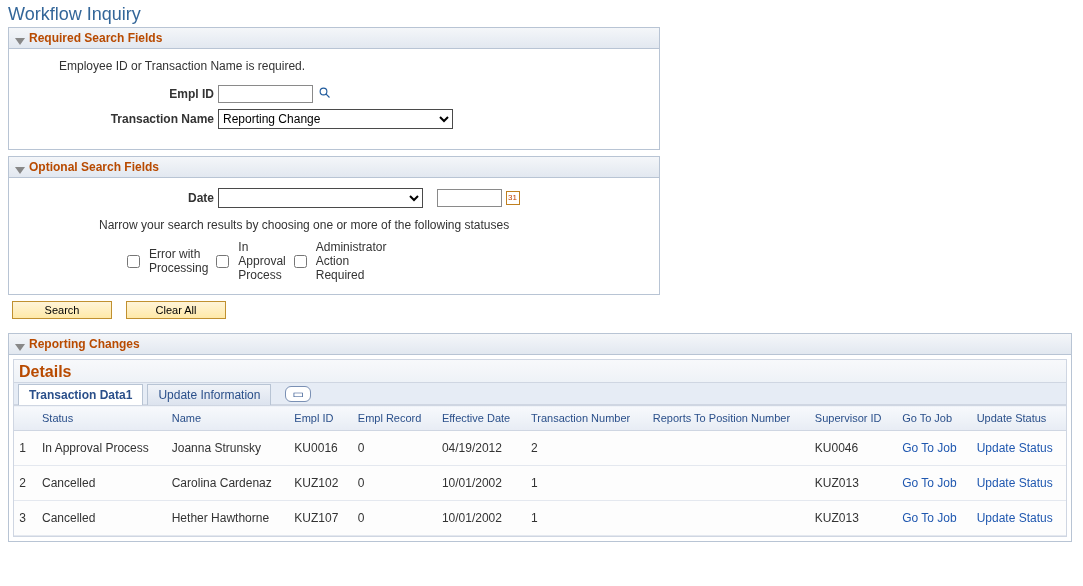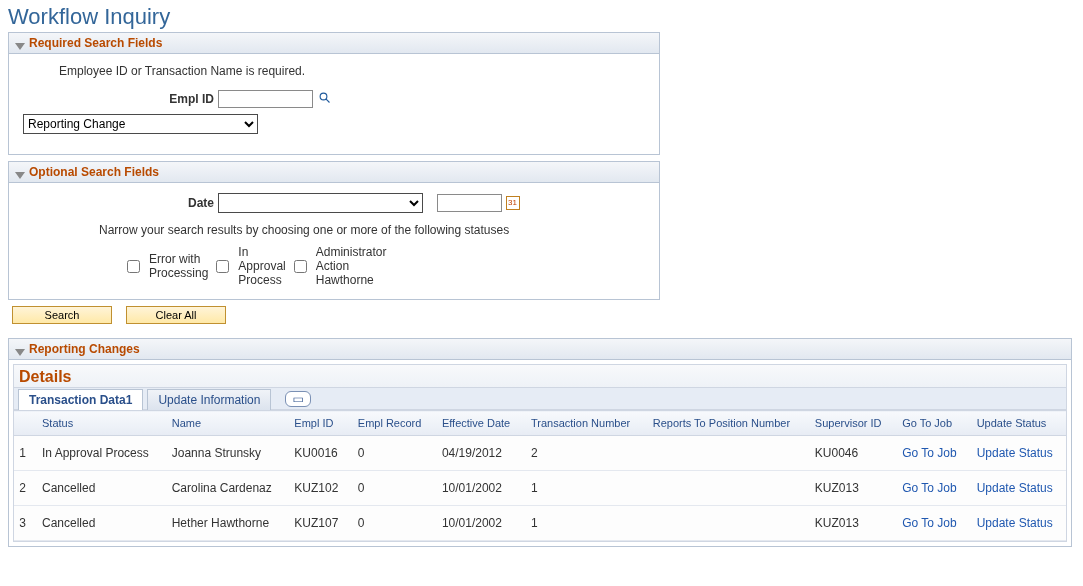--- a/index.html
+++ b/index.html
@@ -7,21 +7,21 @@
     margin: 0;
     padding: 4px 8px;
     font-family: Arial, Helvetica, sans-serif;
     font-size: 12px;
     background: #fff;
     color: #333;
     width: 1083px;
   }
   .page-title {
     color: #336699;
-    font-size: 22px;
+    font-size: 18px;
     font-weight: normal;
     margin: 0 0 2px 0;
   }
   .panel {
     border: 1px solid #b8c4d4;
     margin-bottom: 6px;
   }
   .panel-narrow { width: 652px; }
   .panel-wide { width: 1064px; }
   .panel-header {
@@ -225,20 +225,21 @@
       <span class="label">Empl ID</span>
       <input type="text" style="width: 95px;" value="">
       <span class="lookup-icon">
         <svg width="12" height="12" viewBox="0 0 16 16">
             <circle cx="6" cy="6" r="4.5" fill="none" stroke="#1f5a9c" stroke-width="1.5"></circle>
             <line x1="9.5" y1="9.5" x2="14" y2="14" stroke="#1f5a9c" stroke-width="1.5"></line>
           </svg>
       </span>
     </div>
     <div class="form-row">
+      <span class="label">Transaction Name</span>
       <select style="width:235px">
         <option>Reporting Change</option>
       </select>
     </div>
   </div>
 </div>
 
 <div class="panel panel-narrow">
   <div class="panel-header">
     <span class="twisty"></span>
@@ -260,21 +261,21 @@
         <div class="cb-row">
           <input type="checkbox" style="">
           <label>Error with Processing</label>
         </div>
         <div class="cb-row">
           <input type="checkbox" style="">
           <label>In Approval Process</label>
         </div>
         <div class="cb-row">
           <input type="checkbox" style="">
-          <label>Administrator Action Hawthorne</label>
+          <label>Administrator Action Required</label>
         </div>
       </div>
     </div>
   </div>
 </div>
 
 <div class="btn-row">
   <button class="btn">Search</button>
   <button class="btn">Clear All</button>
 </div>

